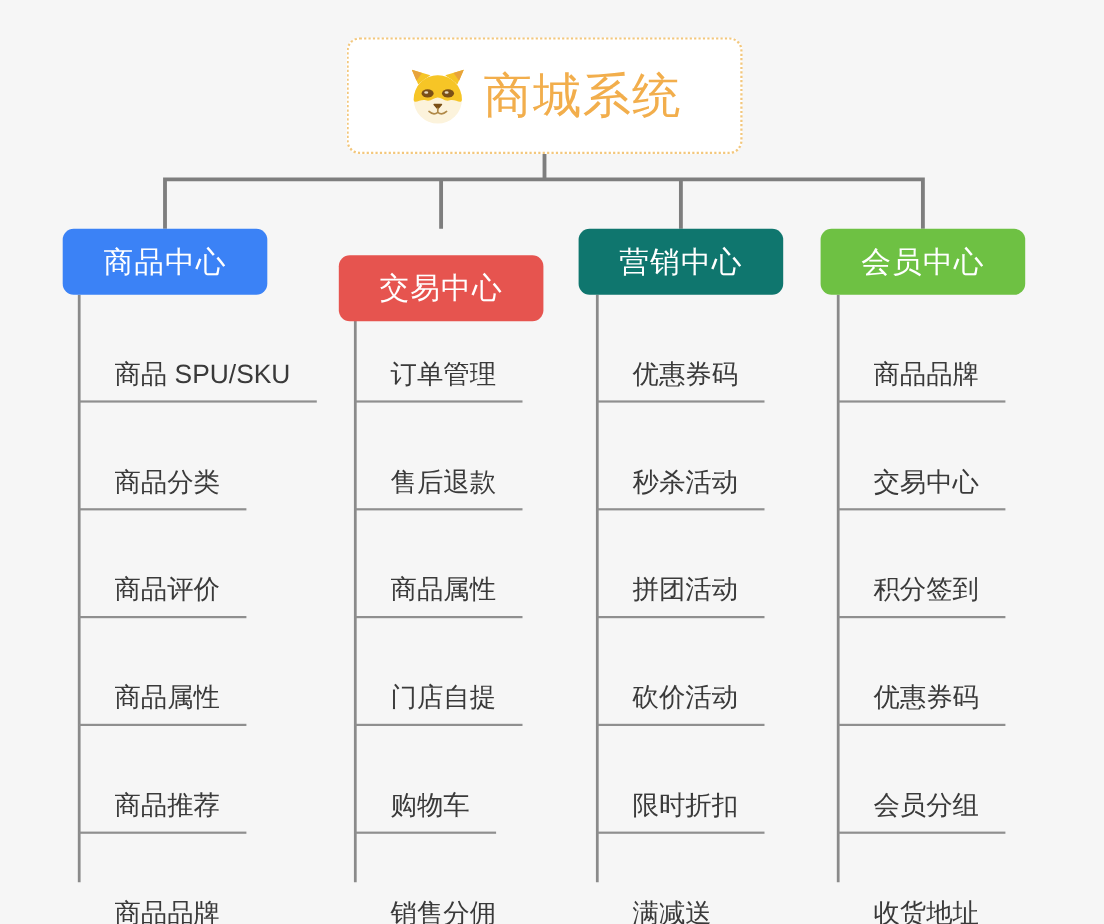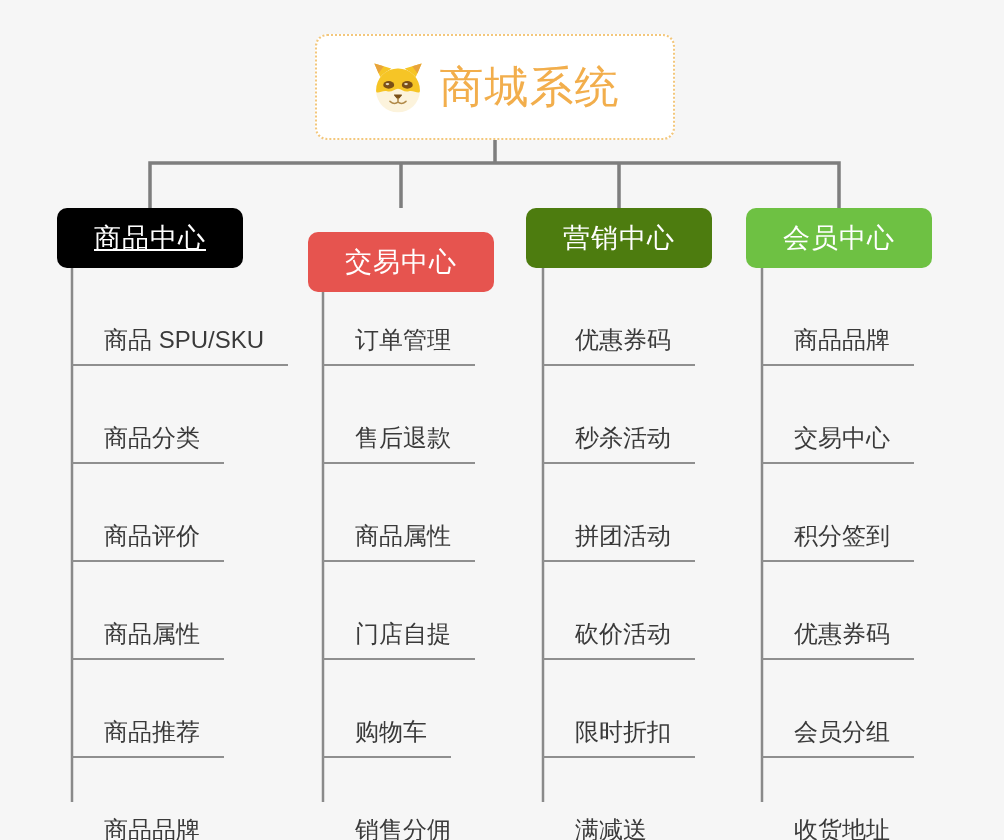--- a/index.html
+++ b/index.html
@@ -108,21 +108,21 @@
       <ellipse cx="43" cy="29.5" rx="6.5" ry="4.5" fill="#7a4f17"></ellipse>
       <ellipse cx="41.5" cy="28.5" rx="2.2" ry="1.3" fill="#fcf3dc" opacity="0.85"></ellipse>
 
       <path d="M28,41.5 L36,41.5 L32,46 Z" fill="#7a4f17" stroke="#7a4f17" stroke-width="1.5" stroke-linejoin="round"></path>
 
       <path d="M32,45.5 V50 M22.5,49 Q27.5,53.5 32,50 Q36.5,53.5 41.5,49" fill="none" stroke="#b08948" stroke-width="1.8" stroke-linecap="round"></path>
     </svg>
     <span class="root-title">商城系统</span>
   </div>
 
-  <div class="branch-header" style="left: 57px; background: #000000; text-decoration: underline;">商品中心</div>
+  <div class="branch-header" style="left: 57px; background: #3b82f6;">商品中心</div>
   <div class="items-col" style="left:72px">
     <div class="item-row">
         <span class="item-label">商品 SPU/SKU</span>
       </div>
     <div class="item-row">
         <span class="item-label">商品分类</span>
       </div>
     <div class="item-row">
         <span class="item-label">商品评价</span>
       </div>
@@ -152,21 +152,21 @@
         <span class="item-label">门店自提</span>
       </div>
     <div class="item-row">
         <span class="item-label">购物车</span>
       </div>
     <div class="item-row">
         <span class="item-label">销售分佣</span>
       </div>
   </div>
 
-  <div class="branch-header" style="left: 526px; background: #4d7c0f;">营销中心</div>
+  <div class="branch-header" style="left: 526px; background: #0f766e;">营销中心</div>
   <div class="items-col" style="left:543px">
     <div class="item-row">
         <span class="item-label">优惠券码</span>
       </div>
     <div class="item-row">
         <span class="item-label">秒杀活动</span>
       </div>
     <div class="item-row">
         <span class="item-label">拼团活动</span>
       </div>

